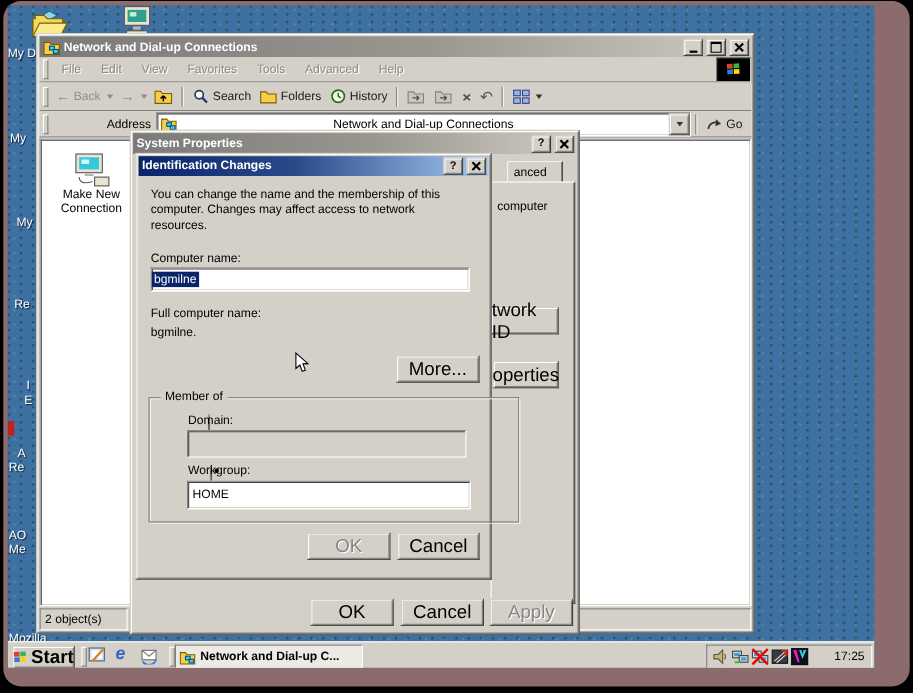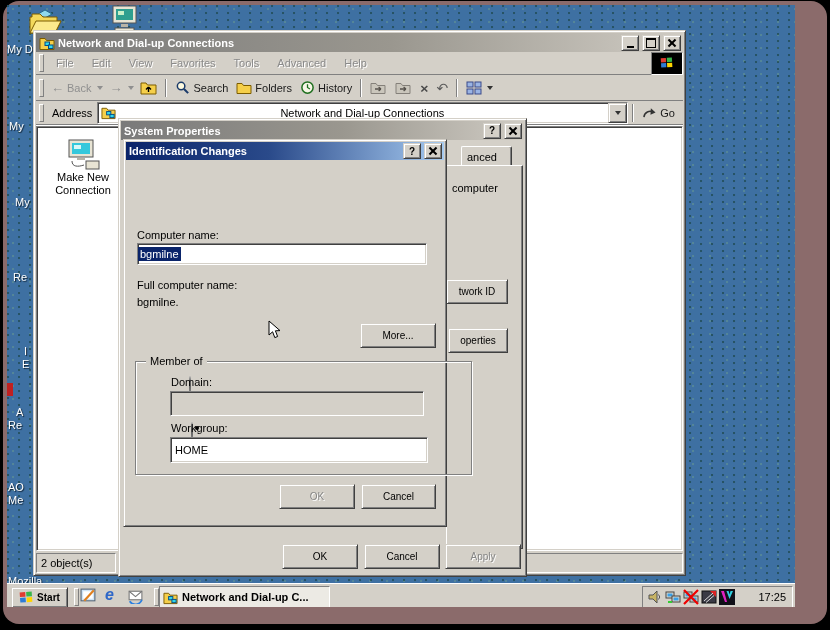--- a/index.html
+++ b/index.html
@@ -14,21 +14,21 @@
   .frag{position:absolute;color:#fff;font-size:11px;text-shadow:1px 1px 1px #123;white-space:nowrap;}
   
   .face{background:#D4D0C8;}
   .raised{background:#D4D0C8;border:1px solid;border-color:#D4D0C8 #404040 #404040 #D4D0C8;
     box-shadow:inset 1px 1px 0 #fff, inset -1px -1px 0 #808080;}
   .sunkenfield{background:#fff;border:1px solid;border-color:#808080 #fff #fff #808080;
     box-shadow:inset 1px 1px 0 #404040, inset -1px -1px 0 #D4D0C8;}
   .sunkenlite{border:1px solid;border-color:#808080 #fff #fff #808080;}
   .btn{background:#D4D0C8;border:1px solid;border-color:#D4D0C8 #404040 #404040 #D4D0C8;
     box-shadow:inset 1px 1px 0 #fff, inset -1px -1px 0 #808080;
-    display:flex;align-items:center;justify-content:center;font-size:10px;color:#000;}
+    display:flex;align-items:center;justify-content:center;font-size:17px;color:#000;}
   .btn.disabled{color:#868686;text-shadow:1px 1px 0 #fff;}
   .titlebar{display:flex;align-items:center;gap:3px;padding:0 2px 0 3px;height:19px;overflow:hidden;}
   .titlebar.active{background:linear-gradient(90deg,#0A246A,#2a4a8a 45%,#A6CAF0);}
   .titlebar.inactive{background:linear-gradient(90deg,#7A7A7A,#9a978f 55%,#CFCBC3);}
   .tb-text{color:#fff;font-weight:bold;font-size:11px;white-space:nowrap;flex:1;}
   .t-btn{width:16px;height:14px;background:#D4D0C8;border:1px solid;border-color:#D4D0C8 #404040 #404040 #D4D0C8;
     box-shadow:inset 1px 1px 0 #fff, inset -1px -1px 0 #808080;
     display:flex;align-items:center;justify-content:center;font-size:10px;font-weight:bold;color:#000;flex:none;}
   .g-min{width:7px;height:7px;border-bottom:2px solid #000;margin-top:2px;}
   .g-max{width:8px;height:7px;border:1px solid #000;border-top:2px solid #000;}
@@ -194,21 +194,21 @@
           <rect x="1" y="1" width="6" height="5" fill="#9ab4e4" stroke="#3a4a8a"></rect>
             <rect x="9" y="1" width="6" height="5" fill="#9ab4e4" stroke="#3a4a8a"></rect>
           <rect x="1" y="8" width="6" height="5" fill="#9ab4e4" stroke="#3a4a8a"></rect>
             <rect x="9" y="8" width="6" height="5" fill="#9ab4e4" stroke="#3a4a8a"></rect>
         </svg>
         <span class="caret"></span>
         </span>
     </div>
     <div class="row face" style="height:23px;">
       <span class="grip"></span>
-      <span class="lbl" style="padding:0 5px;">Address</span>
+      <span class="lbl" style="padding:0 5px;margin-left:45px;">Address</span>
       <span class="sunkenfield" style="flex:1;height:20px;display:flex;align-items:center;gap:4px;padding-left:3px;">
         <svg width="15" height="15" viewBox="0 0 16 16">
           <path d="M1 3.5h5l1.5 2H15v9H1z" fill="#f5cf4a" stroke="#7c5c00"></path>
           <rect x="6" y="7" width="4.5" height="3.5" fill="#30d8e8" stroke="#004a88"></rect>
           <rect x="9.5" y="10" width="4.5" height="3.5" fill="#30d8e8" stroke="#004a88"></rect>
         </svg>
         <span class="lbl" style="flex:1;">Network and Dial-up Connections</span>
         <span class="btn" style="width:17px;height:18px;">
           <span class="caret" style="margin:0;"></span>
           </span>
@@ -276,20 +276,21 @@
   <div class="abs raised" style="left:116px;top:134px;width:322px;height:386px;z-index:4;">
     <div class="titlebar active abs" style="left:2px;top:2px;right:2px;height:18px;">
       <span class="tb-text">Identification Changes</span>
       <span class="t-btn">
           <span>?</span>
         </span>
       <span class="t-btn">
           <span class="g-x"></span>
         </span>
     </div>
+    <div class="lbl abs" style="left:13px;top:30px;width:294px;white-space:normal;line-height:14px;">You can change the name and the membership of this computer. Changes may affect access to network resources.</div>
     <span class="lbl abs" style="left:13px;top:89px;">Computer name:</span>
     <div class="sunkenfield abs" style="left:13px;top:103px;width:288px;height:20px;display:flex;align-items:center;">
       <span class="lbl selection" style="padding:1px 2px;">bgmilne</span>
     </div>
     <span class="lbl abs" style="left:13px;top:139px;">Full computer name:</span>
     <span class="lbl abs" style="left:13px;top:156px;">bgmilne.</span>
     <div class="btn abs" style="left:236px;top:183px;width:74px;height:23px;">
       <span>More...</span>
       </div>
     <div class="group abs" style="left:11px;top:221px;width:298px;height:112px;padding-left:37px;">

